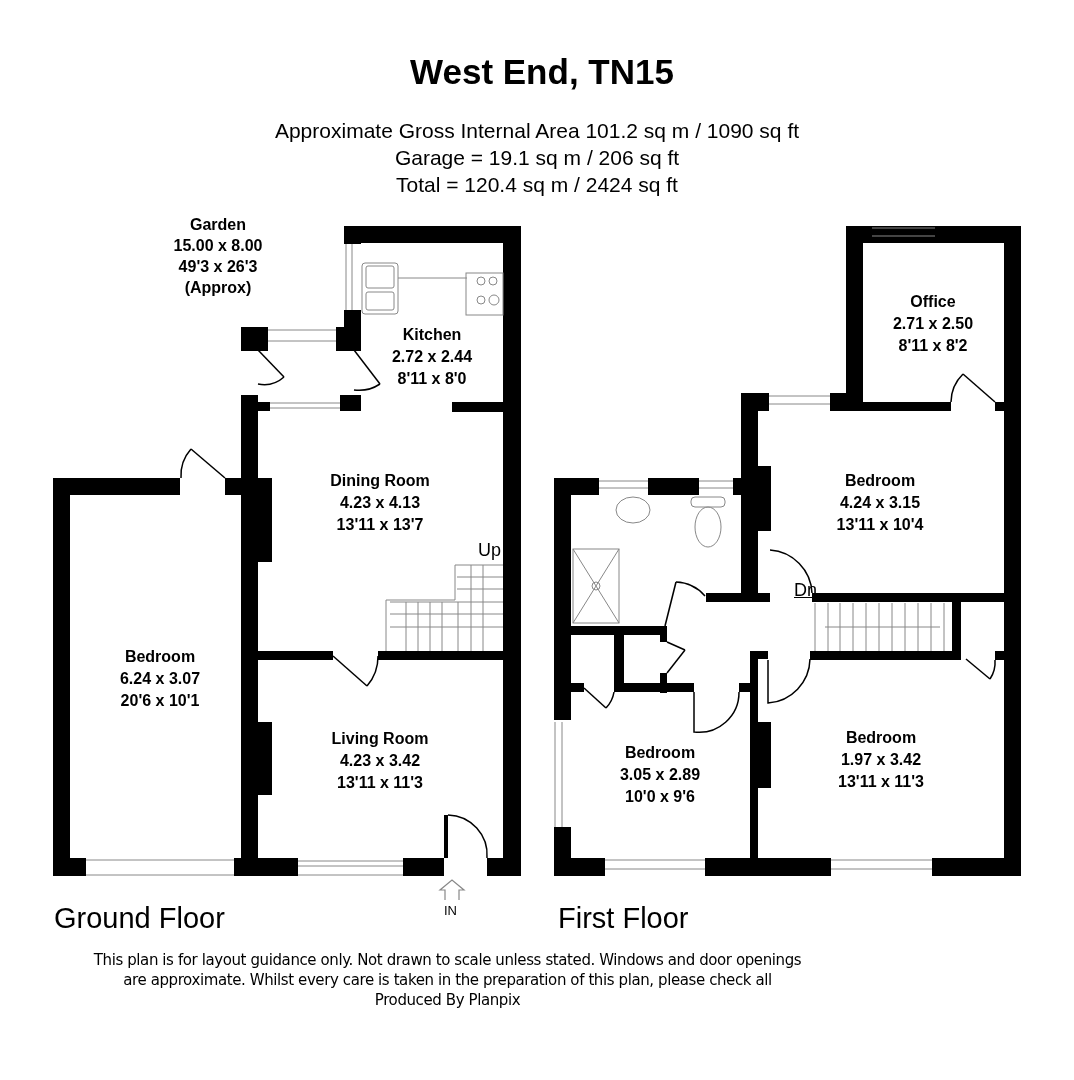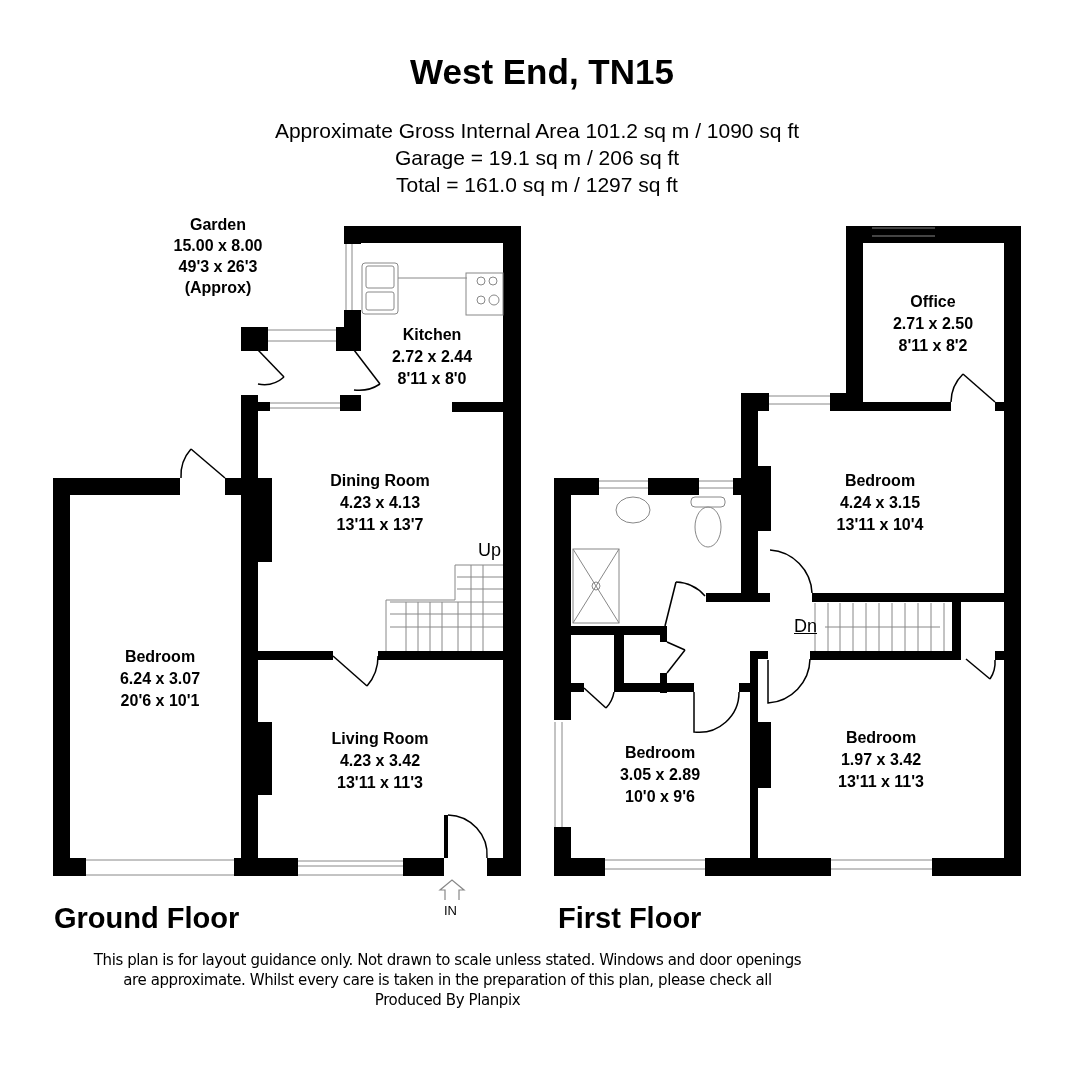--- a/index.html
+++ b/index.html
@@ -1,32 +1,32 @@
 <!DOCTYPE html>
 <html><head>
 <meta charset="utf-8">
 <style>
   html,body{margin:0;padding:0;background:#fff;}
   body{width:1074px;height:1080px;position:relative;overflow:hidden;font-family:"Liberation Sans",sans-serif;color:#000;}
   .title{position:absolute;top:52px;left:0;width:1084px;text-align:center;font-weight:bold;font-size:35px;}
   .sub{position:absolute;left:0;width:1074px;text-align:center;font-size:21px;line-height:26px;}
   .plan{position:absolute;left:0;top:0;}
   .room{position:absolute;text-align:center;font-size:16px;line-height:22px;transform:translateX(-50%);white-space:nowrap;font-weight:bold;}
-  .floorlabel{position:absolute;font-weight:bold;font-size:29px;}
+  .floorlabel{position:absolute;font-weight:normal;font-size:29px;}
   .disclaimer{position:absolute;top:950px;left:0;width:895px;text-align:center;font-size:15px;line-height:20px;font-family:"DejaVu Sans",sans-serif;letter-spacing:-0.4px;}
   .lbl{position:absolute;font-size:18px;}
   .inlbl{position:absolute;font-size:13px;}
 </style>
 </head>
 <body>
 
 <div class="title">West End, TN15</div>
 <div class="sub" style="top:118px">Approximate Gross Internal Area 101.2 sq m / 1090 sq ft</div>
 <div class="sub" style="top:145px">Garage = 19.1 sq m / 206 sq ft</div>
-<div class="sub" style="top:172px">Total = 161.0 sq m / 1297 sq ft</div>
+<div class="sub" style="top:172px">Total = 120.4 sq m / 2424 sq ft</div>
 
 <svg class="plan" width="1074" height="1080" viewBox="0 0 1074 1080">
   <g fill="#000">
 
     <rect x="344" y="226" width="177" height="17"></rect>
     <rect x="344" y="226" width="17" height="18"></rect>
     <rect x="344" y="310" width="17" height="30"></rect>
     <rect x="503" y="226" width="18" height="650"></rect>
     <rect x="452" y="402" width="51" height="10"></rect>
 
@@ -253,20 +253,20 @@
 <div class="room" style="left:660px;top:742px;">
   <div>Bedroom</div>
   <div>3.05 x 2.89</div>
   <div>10'0 x 9'6</div>
 </div>
 <div class="room" style="left:881px;top:727px;">
   <div>Bedroom</div>
   <div>1.97 x 3.42</div>
   <div>13'11 x 11'3</div>
 </div>
-<div class="lbl" style="left:794px;top:616px;text-decoration:underline;">Dn</div>
+<div class="lbl" style="left:794px;top:580px;text-decoration:underline;">Dn</div>
 <div class="floorlabel" style="left:558px;top:902px;">First Floor</div>
 
 <div class="disclaimer">
   <div>This plan is for layout guidance only. Not drawn to scale unless stated. Windows and door openings</div>
   <div>are approximate. Whilst every care is taken in the preparation of this plan, please check all</div>
   <div>Produced By Planpix</div>
 </div>
 
 </body></html>

